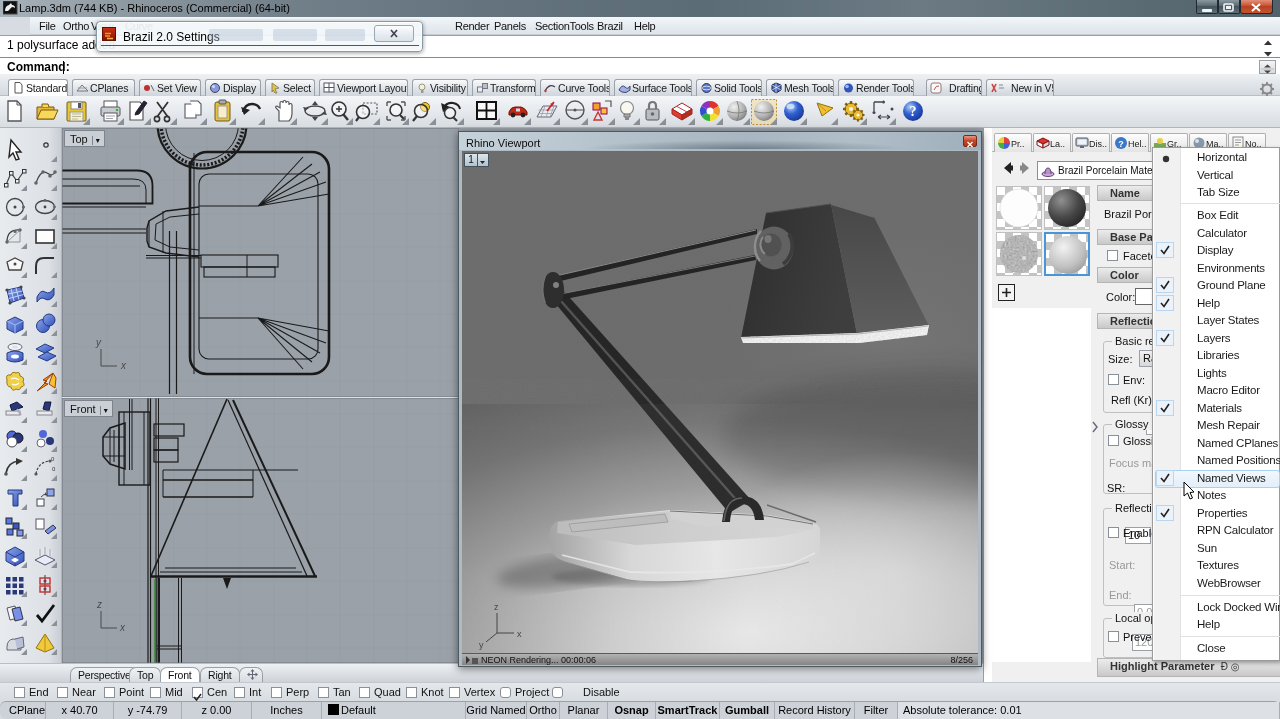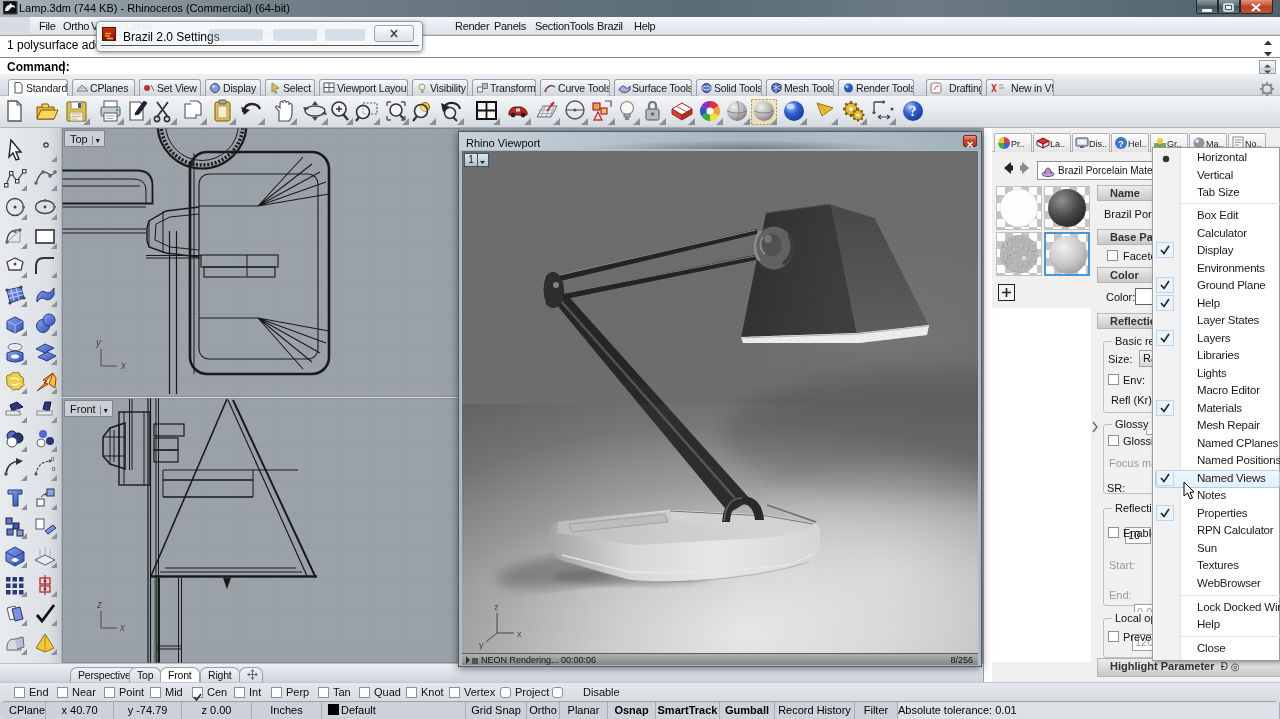--- a/index.html
+++ b/index.html
@@ -974,29 +974,29 @@
 <div class="ocb" style="left:552px;border-radius:3px"></div>
     <div class="oitem" style="left:583px">Disable</div>
 </div>
 <div class="abs" id="statusbar">
 <div class="scell" style="left:0;width:46px;text-align:left;padding-left:9px">CPlane</div>
 <div class="scell" style="left:46px;width:68px">x 40.70</div>
 <div class="scell" style="left:114px;width:68px">y -74.79</div>
 <div class="scell" style="left:182px;width:70px">z 0.00</div>
 <div class="scell" style="left:252px;width:70px">Inches</div>
 <div class="scell" style="left:322px;width:144px;text-align:left;padding-left:6px"><span style="display:inline-block;width:11px;height:11px;background:#000;vertical-align:-1px;margin-right:2px"></span>Default</div>
-<div class="scell" style="left:466px;width:61px">Grid Snap</div>
+<div class="scell" style="left:466px;width:61px">Grid Named</div>
 <div class="scell" style="left:527px;width:33px">Ortho</div>
 <div class="scell" style="left:560px;width:48px">Planar</div>
 <div class="scell" style="left:608px;width:48px;font-weight:bold">Osnap</div>
 <div class="scell" style="left:656px;width:64px;font-weight:bold">SmartTrack</div>
 <div class="scell" style="left:720px;width:55px;font-weight:bold">Gumball</div>
 <div class="scell" style="left:775px;width:80px">Record History</div>
 <div class="scell" style="left:855px;width:43px">Filter</div>
-<div class="scell" style="left:898px;width:382px;text-align:left;background:#dde1e5">Absolute tolerance: 0.01</div>
+<div class="scell" style="left:898px;width:382px;text-align:left;padding-left:5px;background:#dde1e5">Absolute tolerance: 0.01</div>
 </div>
 <div class="abs" id="floatwin">
   <div id="fwtitle">Rhino Viewport</div>
   <div class="abs" style="left:120px;top:8px;width:330px;height:9px;background:radial-gradient(ellipse at 50% 100%, rgba(40,55,65,0.45), rgba(40,55,65,0) 70%)"></div>
   <div class="abs" style="right:4px;top:3px;width:14px;height:12px;background:linear-gradient(#e89884,#c8472a 45%,#a83818);border:1px solid #7a2a12;border-radius:2px">
     <svg width="12" height="10">
         <path d="M3.5,2 L8.5,7 M8.5,2 L3.5,7" stroke="#fff" stroke-width="1.4"></path>
       </svg>
   </div>
   <div class="abs" id="fwrender">

